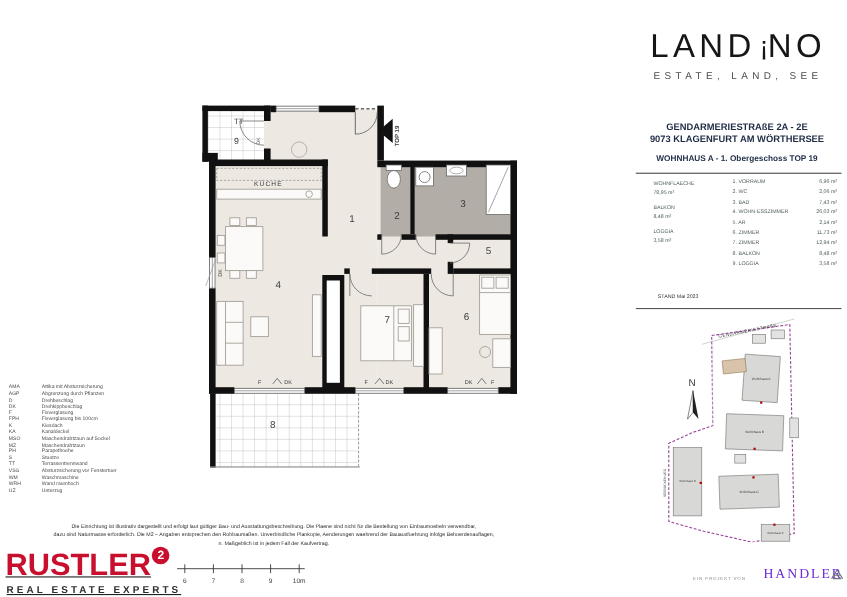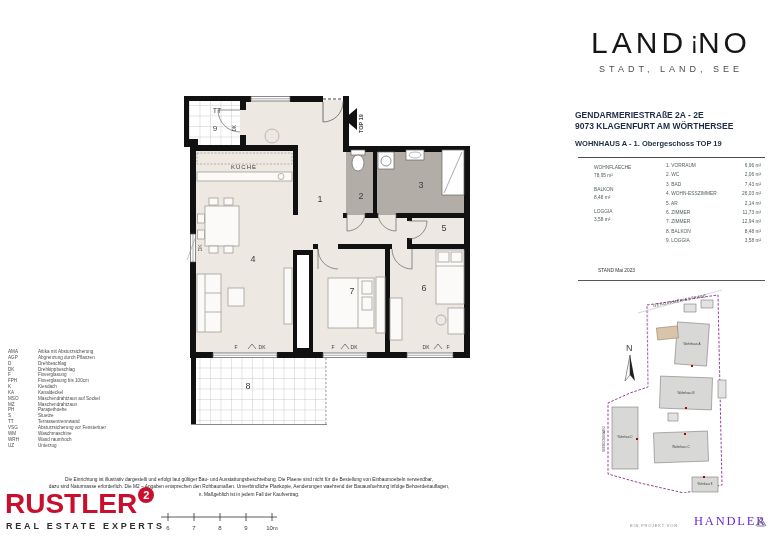--- a/index.html
+++ b/index.html
@@ -5,60 +5,60 @@
   html,body{margin:0;padding:0;background:#fff;}
   #page{position:relative;width:770px;height:543px;background:#ffffff;overflow:hidden;
         font-family:"Liberation Sans",sans-serif;color:#222;}
   .abs{position:absolute;}
   
   .brand{left:575px;top:26px;width:192px;text-align:center;}
   .logo{font-size:30px;letter-spacing:4px;color:#161616;font-weight:400;white-space:nowrap;}
   .logo .mark{display:inline-block;transform:rotate(180deg) translateY(1px);font-size:0.82em;}
   .tagline{margin-top:4px;font-size:9px;letter-spacing:4px;color:#4c4c4c;}
   
-  .addr{left:575px;top:110px;width:190px;text-align:left;color:#1f2c45;}
+  .addr{left:575px;top:110px;width:190px;text-align:center;color:#1f2c45;}
   .addr .l{font-size:8.5px;font-weight:bold;line-height:11px;}
   .addr .t{margin-top:7px;font-size:7.5px;font-weight:bold;}
   .rule{height:1px;background:#4a4a4a;}
   .areas{left:578px;top:160px;width:187px;font-size:4.8px;color:#50605a;}
   .sumcol{position:absolute;left:16px;top:5px;width:70px;}
   .sumcol .sl{margin-top:9px;}
   .sumcol .sl:first-child{margin-top:0;}
   .sumcol .sv{margin-top:3px;}
   .roomcol{position:absolute;left:88px;top:3px;width:95px;}
   .rrow{display:flex;justify-content:space-between;height:9.4px;}
   .stand{left:598px;top:268px;font-size:4.8px;color:#333;}
   
   .legend{left:8px;top:349px;width:170px;font-size:4.6px;color:#4c4c4c;}
   .lrow{display:flex;height:5.85px;}
   .abbr{width:30px;}
   
   .disc{left:8px;top:476px;width:482px;text-align:center;font-size:4.8px;color:#2c2c2c;line-height:7.4px;}
   
-  .rustler{left:5px;top:488px;}
+  .rustler{left:5px;top:498px;text-decoration:underline;}
   .rname{font-size:28px;font-weight:800;color:#c8102e;letter-spacing:0;}
   .rsup{display:inline-block;width:16px;height:16px;border-radius:50%;background:#c8102e;color:#fff;
         font-size:11px;font-weight:800;text-align:center;line-height:16px;vertical-align:top;
         position:relative;top:-1px;left:1px;}
   .rsub{font-size:9px;font-weight:700;color:#2e2e2e;letter-spacing:2.8px;margin-top:1px;margin-left:1px;text-align:right;}
   
   .fprefix{left:630px;top:523px;font-size:4px;letter-spacing:0.8px;color:#8a8a8a;}
   .fdev{left:694px;top:514px;font-family:"Liberation Serif",serif;font-size:12.5px;
         color:#6d28d9;letter-spacing:1.8px;}
   svg{font-family:"Liberation Sans",sans-serif;}
   svg text{fill:#3d3d3d;}
 </style>
 </head>
 <body>
 
 <div id="page">
 
   <div class="abs brand">
     <div class="logo"><span>LAND</span><span class="mark">!</span><span>NO</span></div>
-    <div class="tagline">STADT, LAND, SEE</div>
+    <div class="tagline">ESTATE, LAND, SEE</div>
   </div>
 
   <div class="abs addr">
     <div class="l">GENDARMERIESTRAßE 2A - 2E</div>
     <div class="l">9073 KLAGENFURT AM WÖRTHERSEE</div>
     <div class="t">WOHNHAUS A - 1. Obergeschoss TOP 19</div>
   </div>
   <div class="abs rule" style="left:578px;top:157px;width:187px;"></div>
 
   <div class="abs areas">

